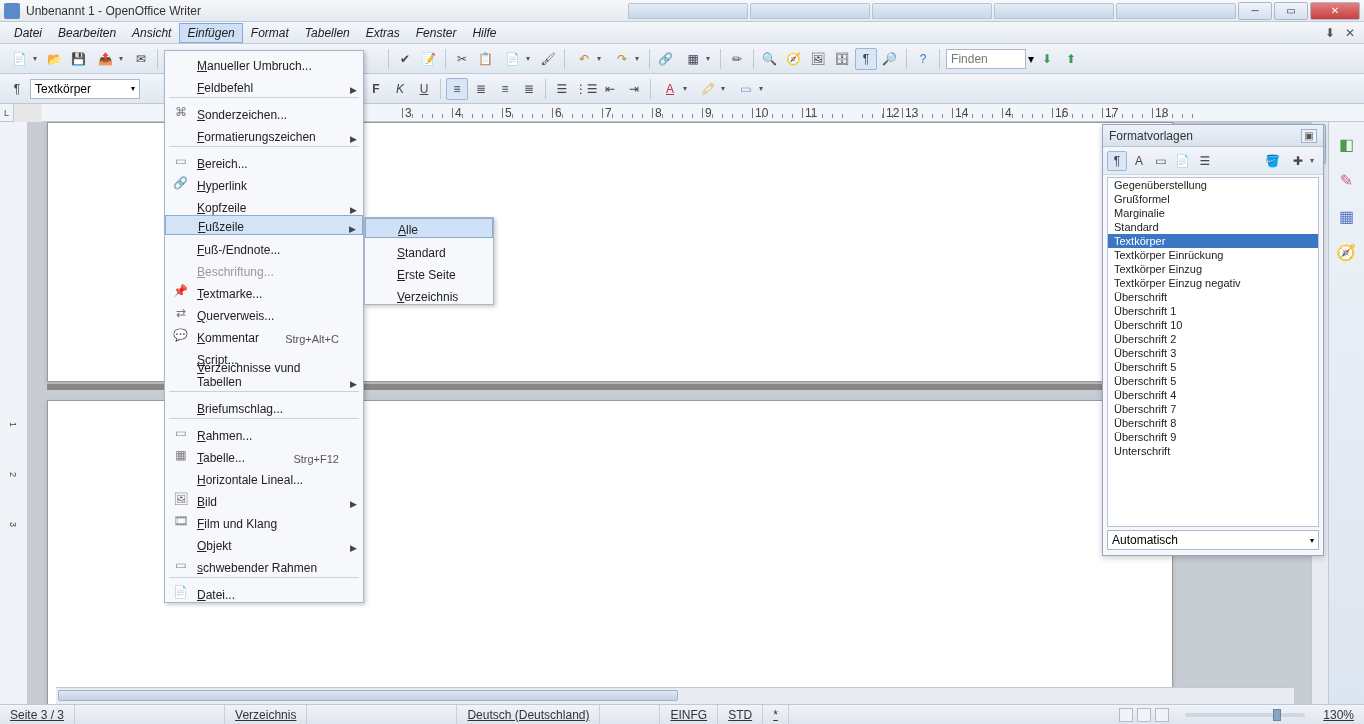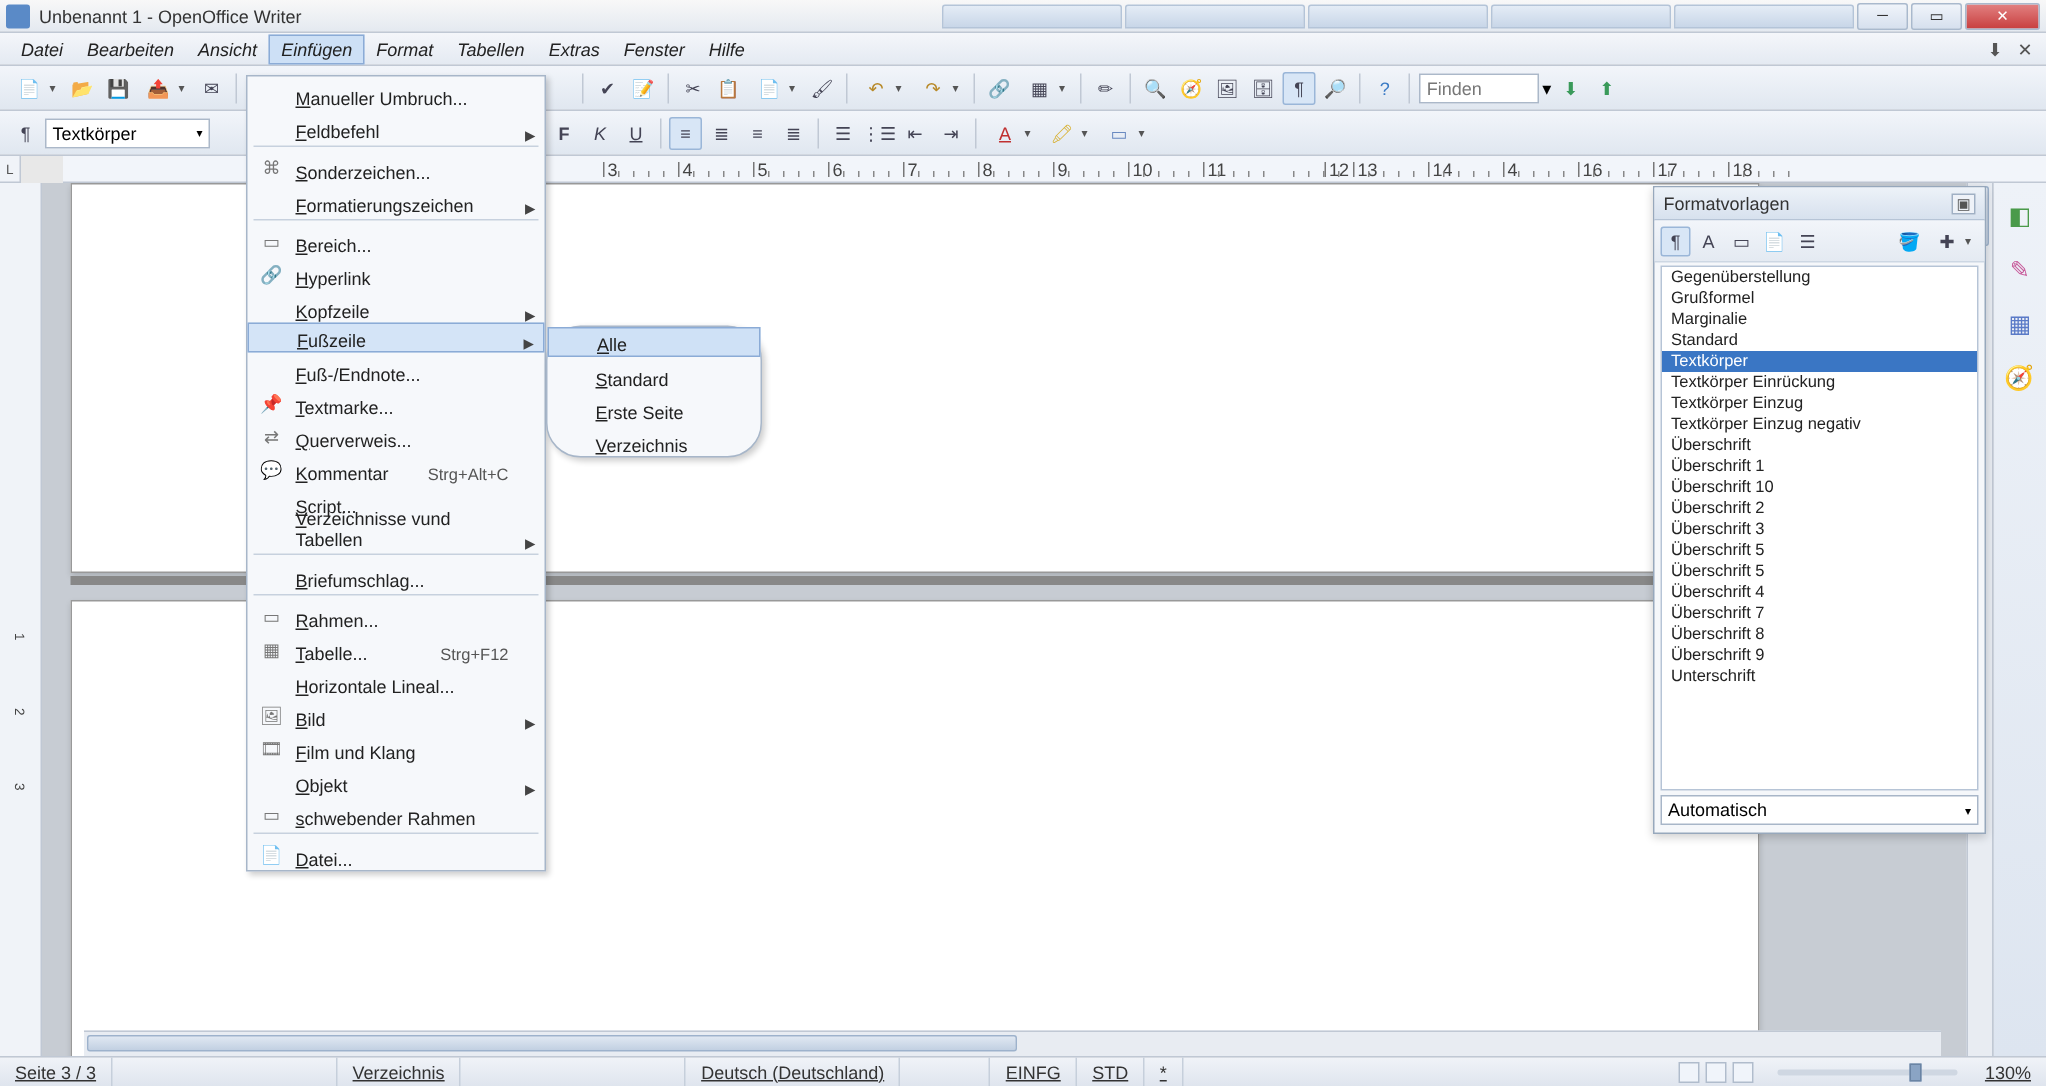--- a/index.html
+++ b/index.html
@@ -55,21 +55,21 @@
 .dropdown { position: absolute; background: #f6f8fb; border: 1px solid #a7b6c9; box-shadow: 2px 2px 4px rgba(0,0,0,.2); z-index: 100; }
 .dropdown .drow { display: flex; align-items: flex-end; height: 22px; padding: 0 24px 0 4px; cursor: default; position:relative; }
 .dropdown .drow .dicon { width: 24px; height:20px; display:flex; align-items:center; justify-content:center; color:#777; font-size:12px;}
 .dropdown .drow .dtext { flex:1; padding-left:4px; color:#222;}
 .dropdown .drow .dshort { color:#555; font-size:11px; padding-left:16px;}
 .dropdown .drow .darrow { position:absolute; right:6px; font-size:9px; color:#444;}
 .dropdown .drow.hov { background: #d4e4f7; border:1px solid #8babd6; height:20px;}
 .dropdown .drow.disabled .dtext{ color:#999;}
 .dropdown .dsep { height:1px; background:#c7d1de; margin:2px 4px;}
 .dd-main { left:164px; top:50px; width:200px; }
-.dd-sub { left:364px; top:217px; width:144px;border-radius:23px; }
+.dd-sub { left:364px; top:217px; width:130px; }
 .dd-sub .drow{padding-left:28px;}
 .dd-sub .drow.hov{background:#cfe1f6;}
 
 
 .styles-panel { position: absolute; right: 40px; top: 124px; width: 222px; height: 432px; background: #f5f7fa; border: 1px solid #97a8bc; box-shadow: 0 2px 6px rgba(0,0,0,.2); z-index:50; }
 .styles-panel .sp-title { height: 22px; background: linear-gradient(#edf2f8,#d7e1ee); border-bottom:1px solid #b6c4d6; display:flex; align-items:center; padding:0 6px; font-size:11px; color:#333;}
 .styles-panel .sp-title .xbtn{margin-left:auto;width:16px;height:14px;border:1px solid #a0b0c4;background:#eef2f8;display:flex;align-items:center;justify-content:center;font-size:10px;color:#555;}
 .styles-panel .sp-tb { height:28px; display:flex; align-items:center; padding:0 4px; gap:2px; border-bottom:1px solid #cdd7e3; background:linear-gradient(#f2f5fa,#e4eaf2);}
 .styles-panel .sp-tb .tbtn{width:20px;height:20px;}
 .styles-panel .sp-list { position:absolute; top:52px; bottom:28px; left:4px; right:4px; background:#fff; border:1px solid #b6c4d6; overflow:auto;}
@@ -417,20 +417,24 @@
       <div class="darrow">▶</div>
     </div>
     <div class="drow hov">
       <div class="dicon"></div>
       <div class="dtext"><u class="acc">F</u>ußzeile</div>
       <div class="darrow">▶</div>
     </div>
     <div class="drow">
       <div class="dicon"></div>
       <div class="dtext"><u class="acc">F</u>uß-/Endnote...</div>
+    </div>
+    <div class="drow disabled">
+      <div class="dicon"></div>
+      <div class="dtext"><u class="acc">B</u>eschriftung...</div>
     </div>
     <div class="drow">
       <div class="dicon">📌</div>
       <div class="dtext"><u class="acc">T</u>extmarke...</div>
     </div>
     <div class="drow">
       <div class="dicon">⇄</div>
       <div class="dtext"><u class="acc">Q</u>uerverweis...</div>
     </div>
     <div class="drow">

